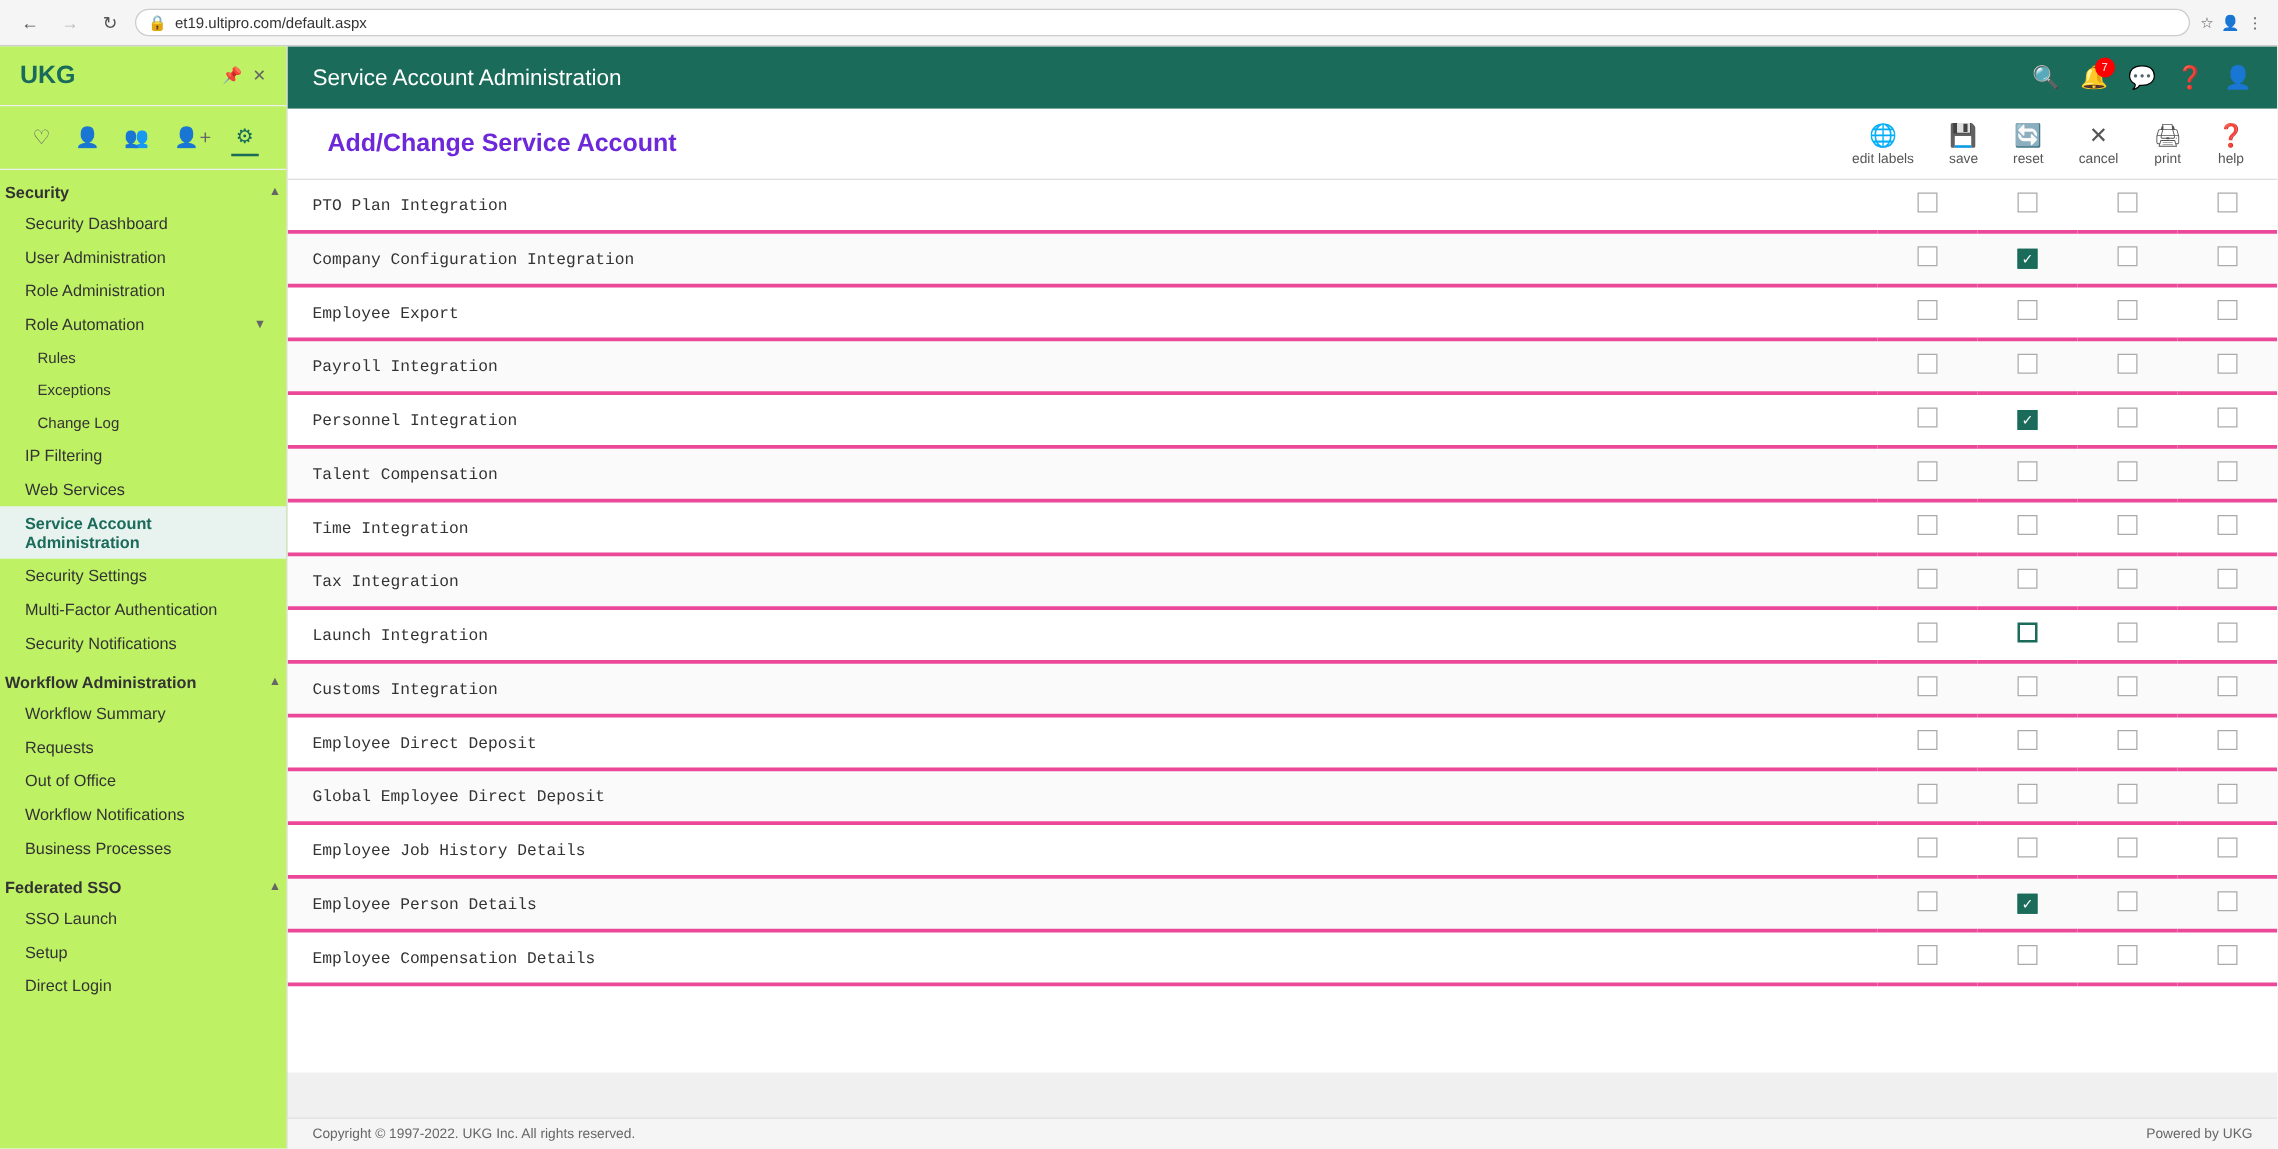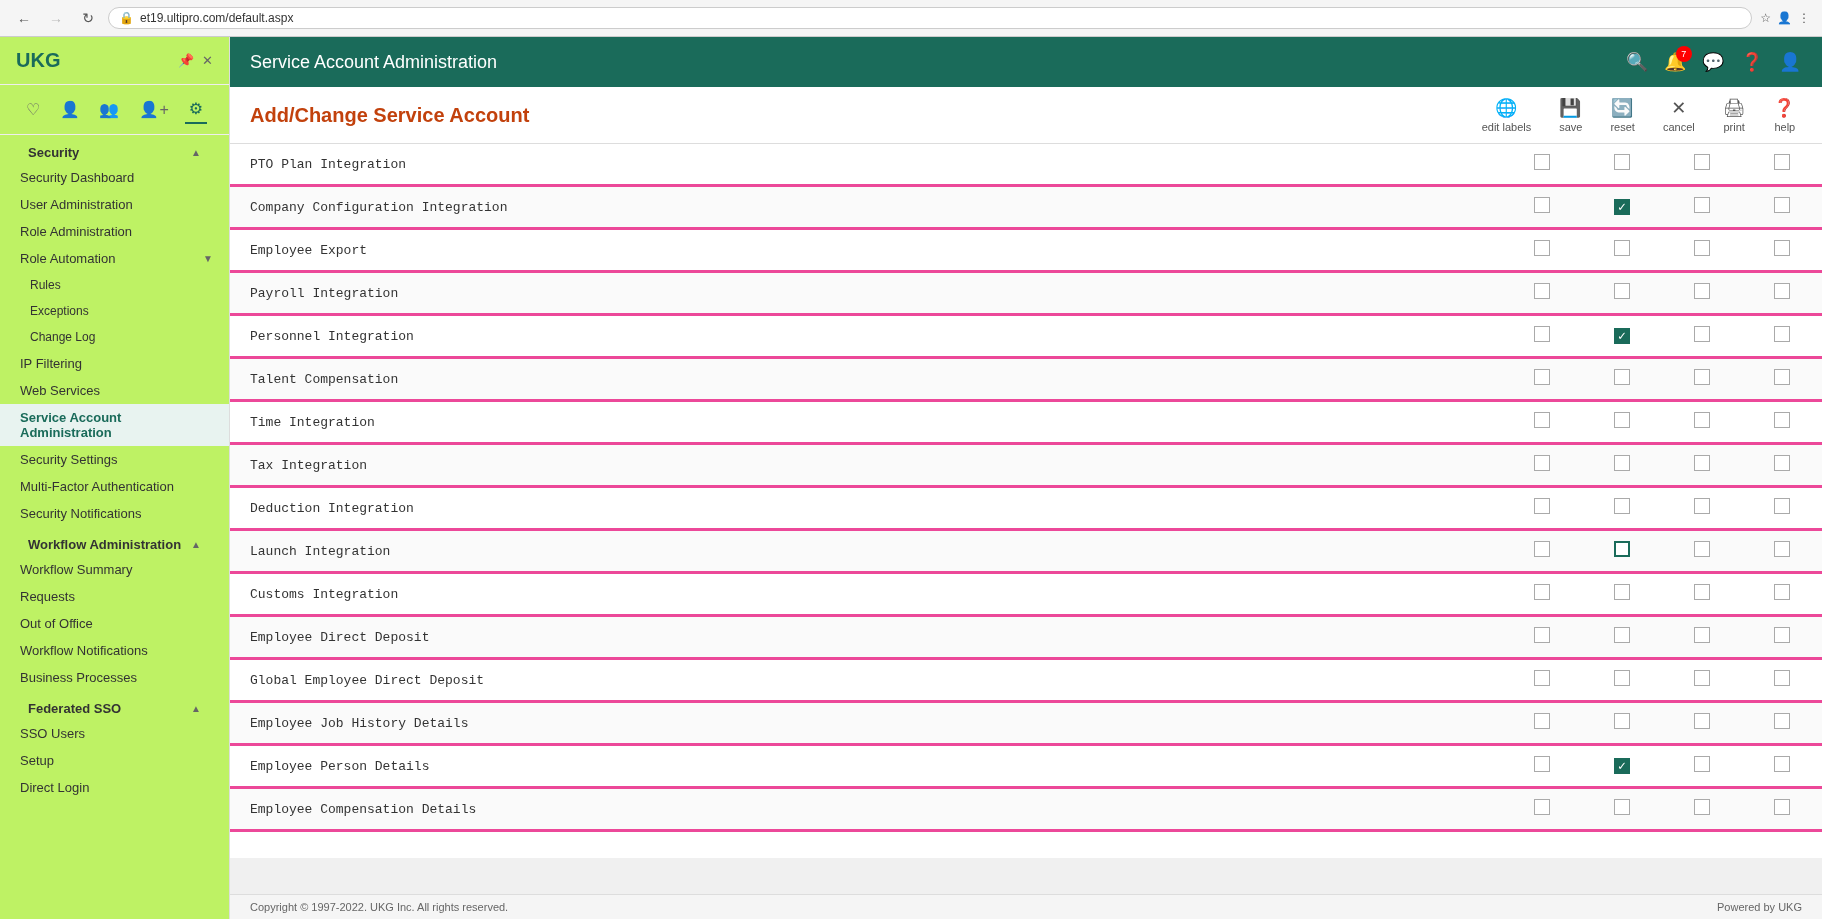--- a/index.html
+++ b/index.html
@@ -69,21 +69,21 @@
       padding: 10px 16px;
       border-bottom: 1px solid #eee;
     }
     .nav-icon { color: #666; cursor: pointer; font-size: 16px; padding: 4px; }
     .nav-icon.active { color: #1a6b5a; border-bottom: 2px solid #1a6b5a; }
 
     .sidebar-section-header {
       font-weight: bold;
       font-size: 13px;
       color: #333;
-      padding: 10px 28px 4px;
+      padding: 10px 4px 4px;
       display: flex;
       align-items: center;
       justify-content: space-between;
       cursor: pointer;
     }
     .sidebar-item {
       padding: 6px 16px 6px 20px;
       font-size: 13px;
       color: #333;
       cursor: pointer;
@@ -136,21 +136,21 @@
 
     
     .toolbar {
       background: white;
       border-bottom: 1px solid #ddd;
       padding: 6px 20px;
       display: flex;
       align-items: center;
       justify-content: space-between;
     }
-    .page-title { font-size: 20px; font-weight: bold; color: #c2410c; }
+    .page-title { font-size: 20px; font-weight: bold; color: #6d28d9; margin-left: 12px; }
     .toolbar-actions { display: flex; gap: 16px; align-items: center; }
     .toolbar-btn {
       display: flex;
       flex-direction: column;
       align-items: center;
       gap: 2px;
       cursor: pointer;
       color: #555;
       font-size: 11px;
       background: none;
@@ -288,21 +288,21 @@
     <div class="sidebar-item">Workflow Summary</div>
     <div class="sidebar-item">Requests</div>
     <div class="sidebar-item">Out of Office</div>
     <div class="sidebar-item">Workflow Notifications</div>
     <div class="sidebar-item">Business Processes</div>
 
     <div class="sidebar-section-header">
       <span>Federated SSO</span>
       <span class="chevron">▲</span>
     </div>
-    <div class="sidebar-item">SSO Users</div>
+    <div class="sidebar-item">SSO Launch</div>
     <div class="sidebar-item">Setup</div>
     <div class="sidebar-item">Direct Login</div>
   </div>
 
   <div class="main-content">
 
     <div class="top-bar">
       <span class="top-bar-title">Service Account Administration</span>
       <div class="top-bar-icons">
         <span class="top-icon">🔍</span>
@@ -399,27 +399,20 @@
               <td class="checkbox-cell"><div class="cb"></div></td>
             </tr>
             <tr>
               <td>Tax Integration</td>
               <td class="checkbox-cell"><div class="cb"></div></td>
               <td class="checkbox-cell"><div class="cb"></div></td>
               <td class="checkbox-cell"><div class="cb"></div></td>
               <td class="checkbox-cell"><div class="cb"></div></td>
             </tr>
             <tr>
-              <td>Deduction Integration</td>
-              <td class="checkbox-cell"><div class="cb"></div></td>
-              <td class="checkbox-cell"><div class="cb"></div></td>
-              <td class="checkbox-cell"><div class="cb"></div></td>
-              <td class="checkbox-cell"><div class="cb"></div></td>
-            </tr>
-            <tr>
               <td>Launch Integration</td>
               <td class="checkbox-cell"><div class="cb"></div></td>
               <td class="checkbox-cell"><div class="cb checked-focus"></div></td>
               <td class="checkbox-cell"><div class="cb"></div></td>
               <td class="checkbox-cell"><div class="cb"></div></td>
             </tr>
             <tr>
               <td>Customs Integration</td>
               <td class="checkbox-cell"><div class="cb"></div></td>
               <td class="checkbox-cell"><div class="cb"></div></td>

